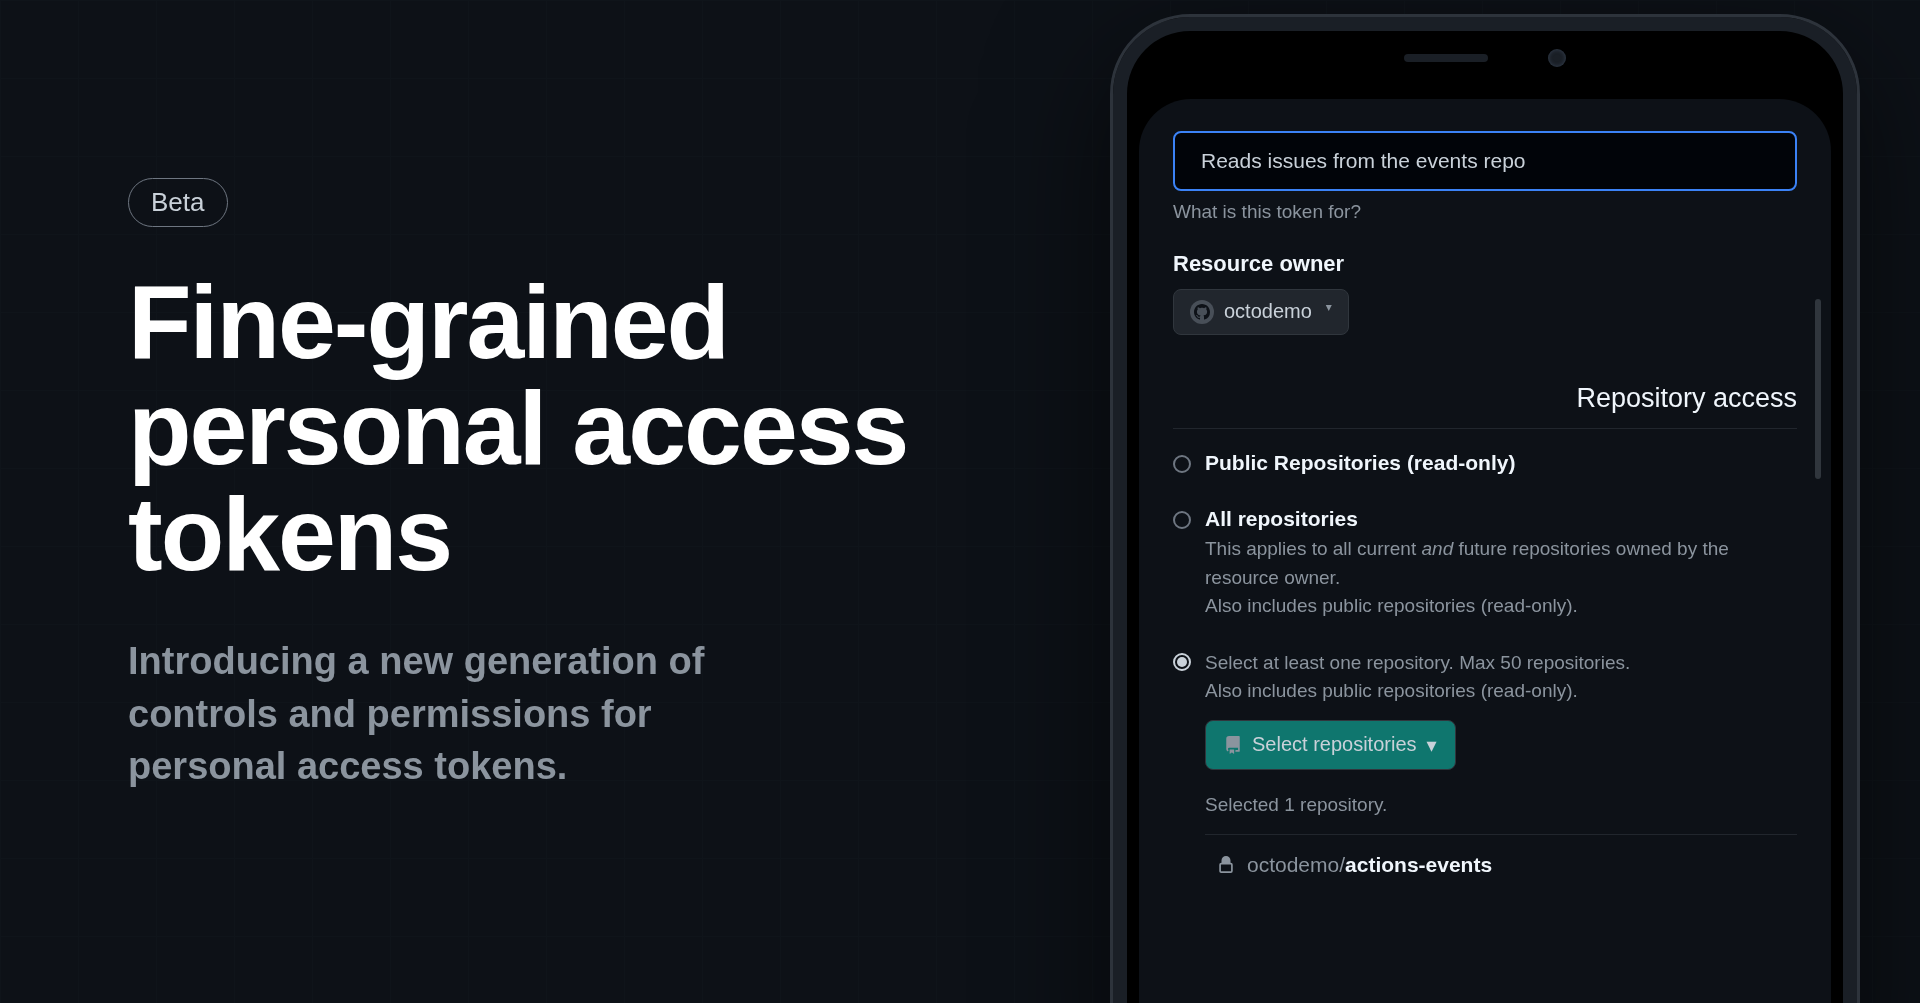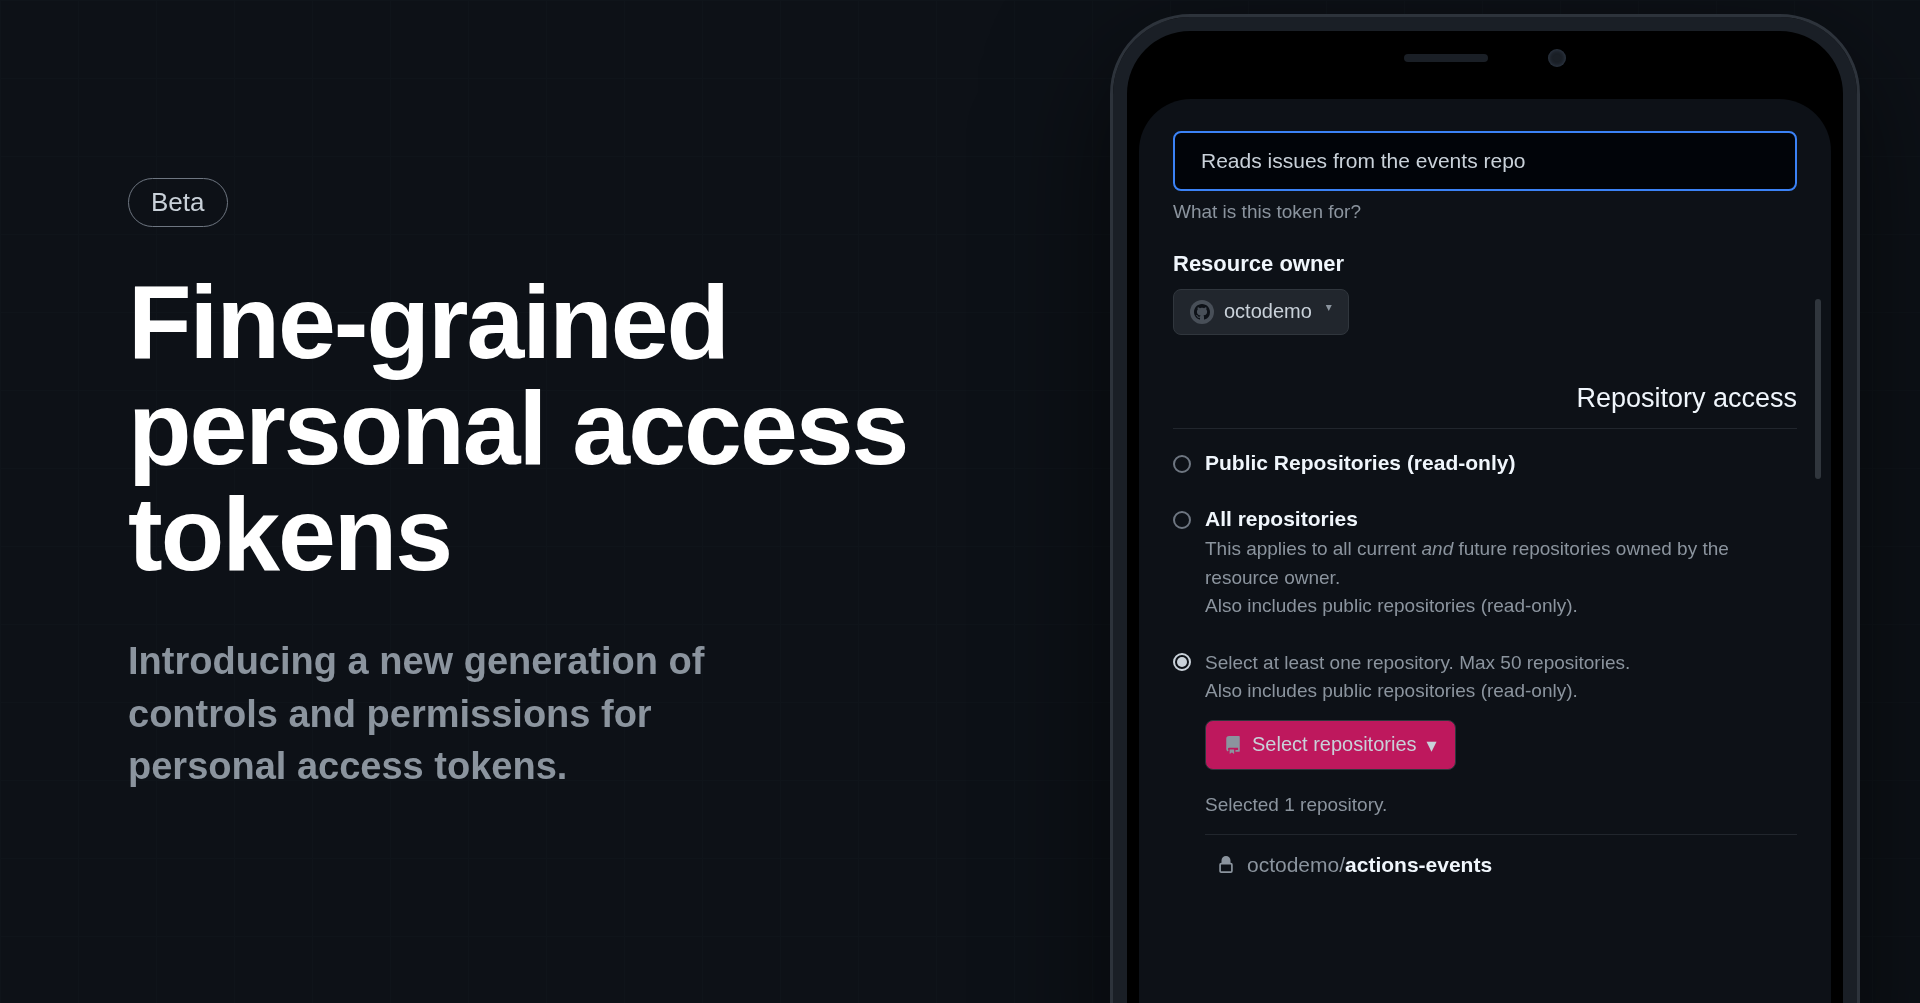--- a/index.html
+++ b/index.html
@@ -220,21 +220,21 @@
   font-size: 19px;
   color: #8b949e;
   line-height: 1.5;
 }
 .radio-desc em { font-style: italic; }
 
 .select-repos-btn {
   display: inline-flex;
   align-items: center;
   gap: 10px;
-  background: #be185d;
+  background: #0f766e;
   border: 1px solid #30363d;
   border-radius: 8px;
   padding: 12px 18px;
   color: #c9d1d9;
   font-size: 20px;
   margin-top: 14px;
   cursor: pointer;
 }
 
 .selected-count {

